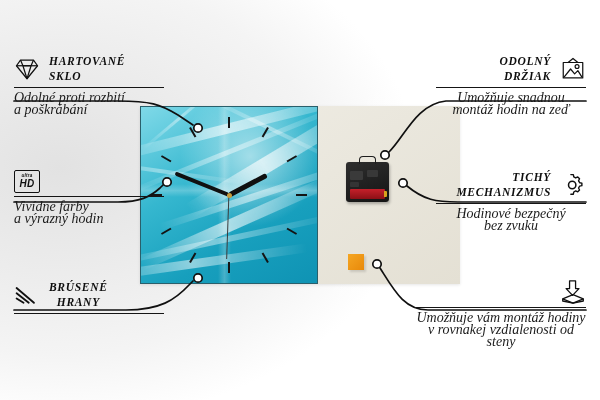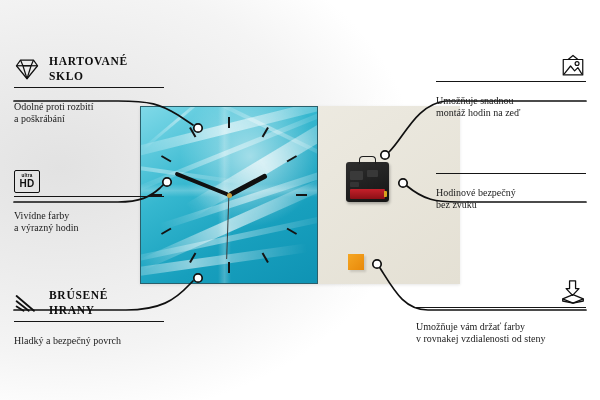--- a/index.html
+++ b/index.html
@@ -11,20 +11,21 @@
   }
   #stage {
     position: absolute;
     inset: 0;
     width: 600px;
     height: 400px;
     background:
       radial-gradient(ellipse 420px 300px at 10% 42%, #e2e2e2 0%, #ececec 35%, #f4f4f4 62%, #ffffff 85%),
       linear-gradient(115deg, #ededed 0%, #f2f2f2 30%, #fbfbfb 55%, #ffffff 75%);
     overflow: hidden;
+    font-style: italic;
   }
   #stage::after {
     content: "";
     position: absolute;
     left: 0; right: 0; top: 0; bottom: 0;
     background: linear-gradient(100deg, rgba(255,255,255,0) 55%, rgba(255,255,255,0.85) 72%, #ffffff 86%);
     pointer-events: none;
   }
 
   
@@ -49,27 +50,27 @@
     text-transform: uppercase;
     white-space: pre-line;
   }
   .feat.right .title { text-align: right; }
   .feat .rule {
     border-top: 1.3px solid #151515;
     margin-top: 3px;
   }
   .feat .sub {
     font-family: "Liberation Serif", serif;
-    font-size: 10px;
+    font-size: 14px;
     line-height: 12px;
     color: #1b1b1b;
-    margin-top: 13px;
+    margin-top: 4px;
     white-space: pre-line;
   }
-  .feat.right .sub { text-align: left; }
+  .feat.right .sub { text-align: center; }
   .ico { width: 26px; height: 24px; flex: 0 0 26px; display: block; }
 
   
   .hd-badge {
     width: 26px; height: 23px;
     border: 1.4px solid #101010;
     border-radius: 2px;
     display: flex; flex-direction: column;
     align-items: center; justify-content: center;
     line-height: 1;
@@ -300,67 +301,78 @@
       <div class="hd-badge">
         <span class="u">ultra</span>
         <span class="h">HD</span>
       </div>
     </div>
     <div class="rule"></div>
     <div class="sub">Vivídne farby
 a výrazný hodin</div>
   </div>
 
-  <div class="feat left" style="left:14px; top:288px; width:150px;">
+  <div class="feat left" style="left:14px; top:280px; width:150px;text-align:center;">
     <div class="head">
       <svg class="ico" viewBox="0 0 30 26">
         <g stroke="#101010" stroke-width="2.1" stroke-linecap="round">
           <line x1="3" y1="5" x2="23" y2="22"></line>
           <line x1="3" y1="11" x2="17" y2="22"></line>
           <line x1="3" y1="17" x2="11" y2="22"></line>
         </g>
       </svg>
       <div class="title">BRÚSENÉ
 HRANY</div>
     </div>
     <div class="rule"></div>
-    <div class="sub">Hladký a bezpečný povrch</div>
   </div>
 
   <div class="feat right" style="left:436px; top:54px; width:150px;">
     <div class="head">
+      <div class="title">ODOLNÝ
+DRŽIAK</div>
       <svg class="ico" viewBox="0 0 32 28">
         <g fill="none" stroke="#101010" stroke-width="1.5" stroke-linejoin="round">
           <path d="M10,6 L16,1 L22,6"></path>
           <rect x="4" y="6" width="24" height="19"></rect>
           <path d="M5,24 L13,14 L18,20 L22,16 L27,24"></path>
           <circle cx="21" cy="11" r="2.4"></circle>
         </g>
       </svg>
     </div>
     <div class="rule"></div>
     <div class="sub">Umožňuje snadnou
 montáž hodin na zeď</div>
   </div>
 
   <div class="feat right" style="left:436px; top:170px; width:150px;">
+    <div class="head">
+      <div class="title">TICHÝ
+MECHANIZMUS</div>
+      <svg class="ico" viewBox="0 0 30 30">
+        <g fill="none" stroke="#101010" stroke-width="1.9" stroke-linecap="round" stroke-linejoin="round">
+          <path d="M15,3.5 l3.4,0 0.6,3.0 2.6,1.5 2.8,-1.3 2.4,2.4 -1.3,2.8 1.5,2.6 3.0,0.6 0,3.4 -3.0,0.6 -1.5,2.6 1.3,2.8 -2.4,2.4 -2.8,-1.3 -2.6,1.5 -0.6,3.0 -3.4,0" transform="translate(-1.5,-1.2) scale(0.92)"></path>
+          <circle cx="14" cy="15" r="4.6"></circle>
+        </g>
+      </svg>
+    </div>
     <div class="rule"></div>
     <div class="sub">Hodinové bezpečný
 bez zvuku</div>
   </div>
 
   <div class="feat right" style="left:416px; top:280px; width:170px;">
     <div class="head">
       <svg class="ico" viewBox="0 0 30 28">
         <g fill="none" stroke="#101010" stroke-width="1.5" stroke-linejoin="round">
           <path d="M11,1 h7 v9 h4 l-7.5,8 L7,10 h4 z"></path>
           <path d="M15,17 L27,22 L15,27 L3,22 Z"></path>
           <path d="M3,22 v2.5 L15,27"></path>
             <path d="M27,22 v2.5 L15,27"></path>
         </g>
       </svg>
     </div>
     <div class="rule"></div>
-    <div class="sub">Umožňuje vám držať farby
+    <div class="sub">Umožňuje vám montáž hodiny
 v rovnakej vzdialenosti od steny</div>
   </div>
 
 </div>
 
 </body></html>

